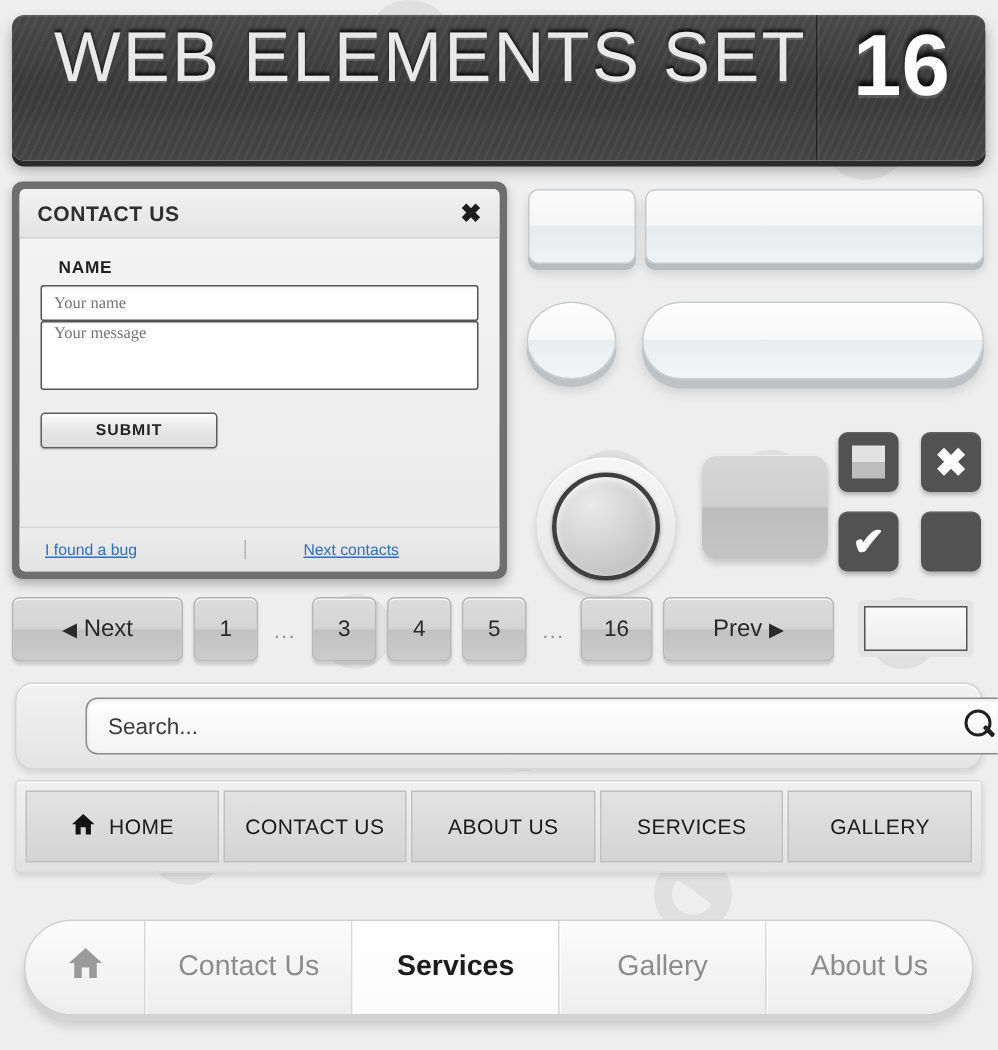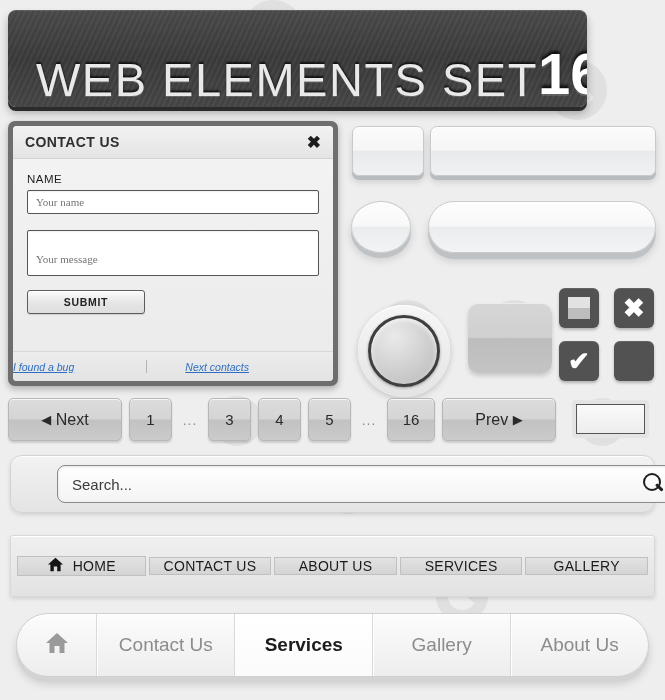--- a/index.html
+++ b/index.html
@@ -21,28 +21,28 @@
   }
   .wm .ring::after{
     content:""; position:absolute; inset:-4px;
     border-radius:50%;
     border-top: 16px solid #6d6d6d;
     transform: rotate(35deg);
   }
 
   
   .header{
-    position:absolute; left:8px; top:10px; width:579px; height:97px;
+    position:absolute; left:8px; top:10px; width:649px; height:97px;
     border-radius:8px;
     background:
       repeating-linear-gradient(115deg, rgba(255,255,255,.035) 0 2px, rgba(0,0,0,.03) 2px 5px),
       linear-gradient(#4a4a4a, #3b3b3b 50%, #464646);
     box-shadow: 0 4px 0 #2b2b2b, 0 6px 9px rgba(0,0,0,.30),
                 inset 0 1px 0 rgba(255,255,255,.12);
-    display:flex; align-items:flex-end;
+    display:flex; align-items:flex-start;
     overflow:hidden;
   }
   .header-title{
     flex:1; color:#e9e9e9;
     font-size:47px; letter-spacing:1.5px; font-weight:400;
     padding-left:28px;
     text-shadow: 0 -2px 2px rgba(0,0,0,.75), 0 1px 0 rgba(255,255,255,.18);
     white-space:nowrap;
   }
   .header-sep{ width:1px; align-self:stretch; background:rgba(0,0,0,.45);
@@ -74,45 +74,44 @@
     border-bottom:1px solid #d2d2d2;
   }
   .contact-head .title{
     flex:1; font-size:14px; font-weight:bold; color:#2f2f2f; letter-spacing:.4px;
   }
   .close-x{
     font-size:17px; font-weight:bold; color:#1d1d1d; line-height:1; cursor:pointer;
   }
   .contact-body{ flex:1; padding:10px 14px 4px 14px; }
   .fld-label{
-    font-size:11.5px; font-weight:normal; color:#1f1f1f; letter-spacing:.5px;
-    margin:4px 0 5px 0;
+    font-size:11.5px; font-weight:bold; color:#1f1f1f; letter-spacing:.5px;
+    margin:4px 0 5px 12px;
   }
   .fld{
     width:100%; height:24px; border:1px solid #555; background:#ffffff;
     border-radius:2px; font-size:11px; color:#9a9a9a; padding:0 8px;
     font-family:Liberation Serif, serif;
     box-shadow: inset 0 1px 2px rgba(0,0,0,.06);
   }
-  textarea.fld{ height:46px; padding-top:21px; resize:none; line-height:1.3;margin-top:16px; }
+  textarea.fld{ height:46px; padding-top:0; resize:none; line-height:1.3; }
   .submit-btn{
     margin-top:10px;
     width:118px; height:24px;
     border:1px solid #5c5c5c; border-radius:3px;
     background: linear-gradient(#fbfbfb,#e6e6e6 52%,#dedede);
     font-size:10.5px; font-weight:bold; letter-spacing:.7px; color:#232323;
     font-family:"Liberation Sans", sans-serif;
     cursor:pointer;
     box-shadow: inset 0 1px 0 #fff, 0 1px 1px rgba(0,0,0,.12);
   }
   .contact-foot{
-    height:30px; display:flex; align-items:center; padding:0 0;
+    height:30px; display:flex; align-items:center; padding:0 17px;
     border-top:1px solid #d8d8d8;
     background: linear-gradient(#ececec,#e3e3e3);
-    font-style: italic;
   }
   .contact-foot a{
     font-size:10.5px; color:#2c6fc4; text-decoration:underline; cursor:pointer;
   }
   .foot-gap{ width:72px; }
   .foot-div{ width:1px; height:13px; background:#b4b4b4; margin-right:38px; }
 
   
   .rect-btn{
     position:absolute;
@@ -217,25 +216,25 @@
     width:14px; height:14px; border:2px solid #1f1f1f; border-radius:50%;
   }
   .mag::after{
     content:""; position:absolute; left:12px; top:13px;
     width:9px; height:2.5px; background:#1f1f1f; transform:rotate(45deg);
     border-radius:1px;
   }
 
   
   .nav1{
-    position:absolute; left:10px; top:535px; width:645px; height:62px;
+    position:absolute; left:10px; top:520px; width:645px; height:62px;
     background: linear-gradient(#f0f0f0,#e2e2e2);
     border:1px solid #d8d8d8; border-radius:3px;
     box-shadow:0 2px 4px rgba(0,0,0,.12), inset 0 1px 0 #fff;
-    padding:6px; display:flex;align-items:center;
+    padding:6px; display:flex;
   }
   .nav1 .item{
     flex:1; margin-right:3px;
     background: linear-gradient(#e2e2e2,#d4d4d4);
     border:1px solid #c0c0c0;
     display:flex; align-items:center; justify-content:center;
     font-size:14px; color:#1b1b1b; cursor:pointer; letter-spacing:.3px;
     white-space:nowrap;
   }
   .nav1 .item:last-child{ margin-right:0; }

